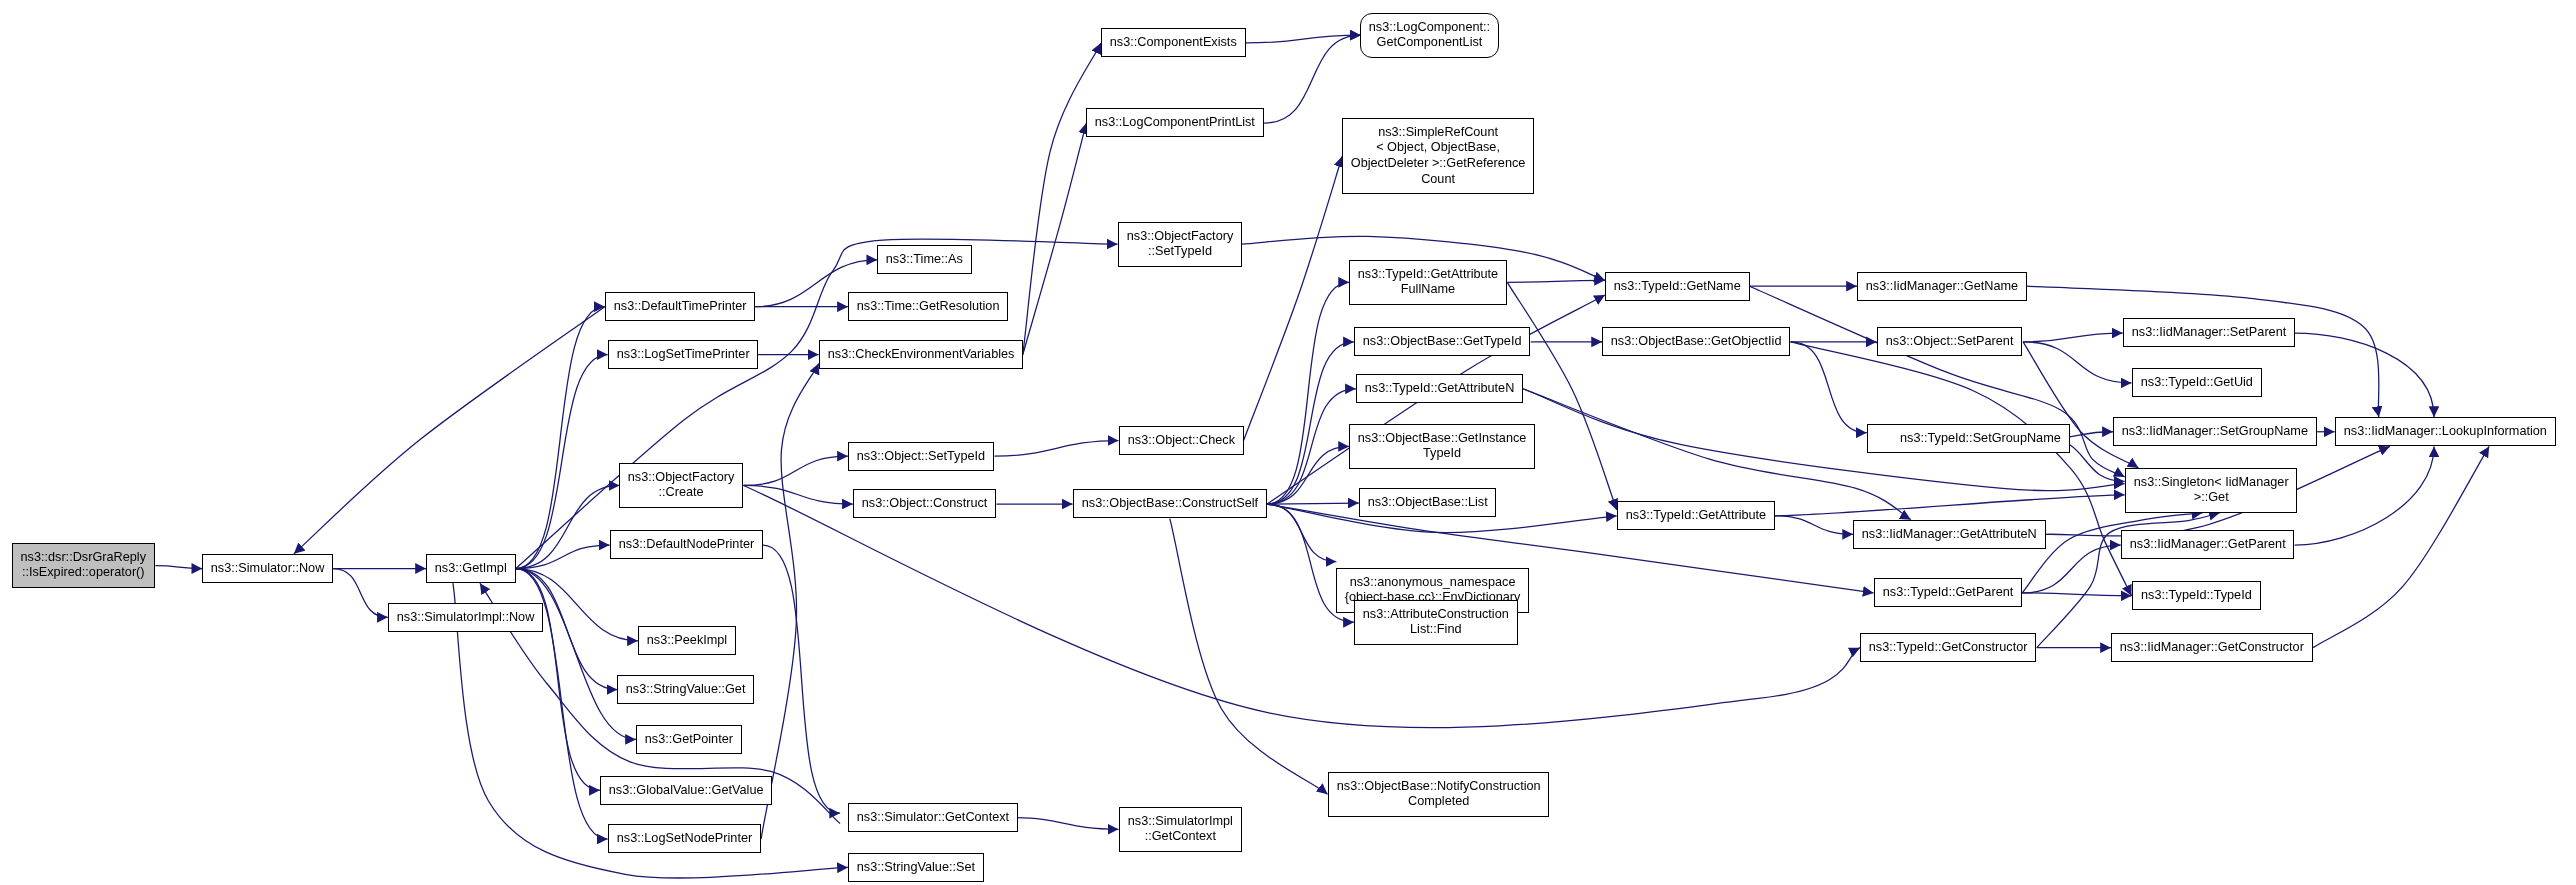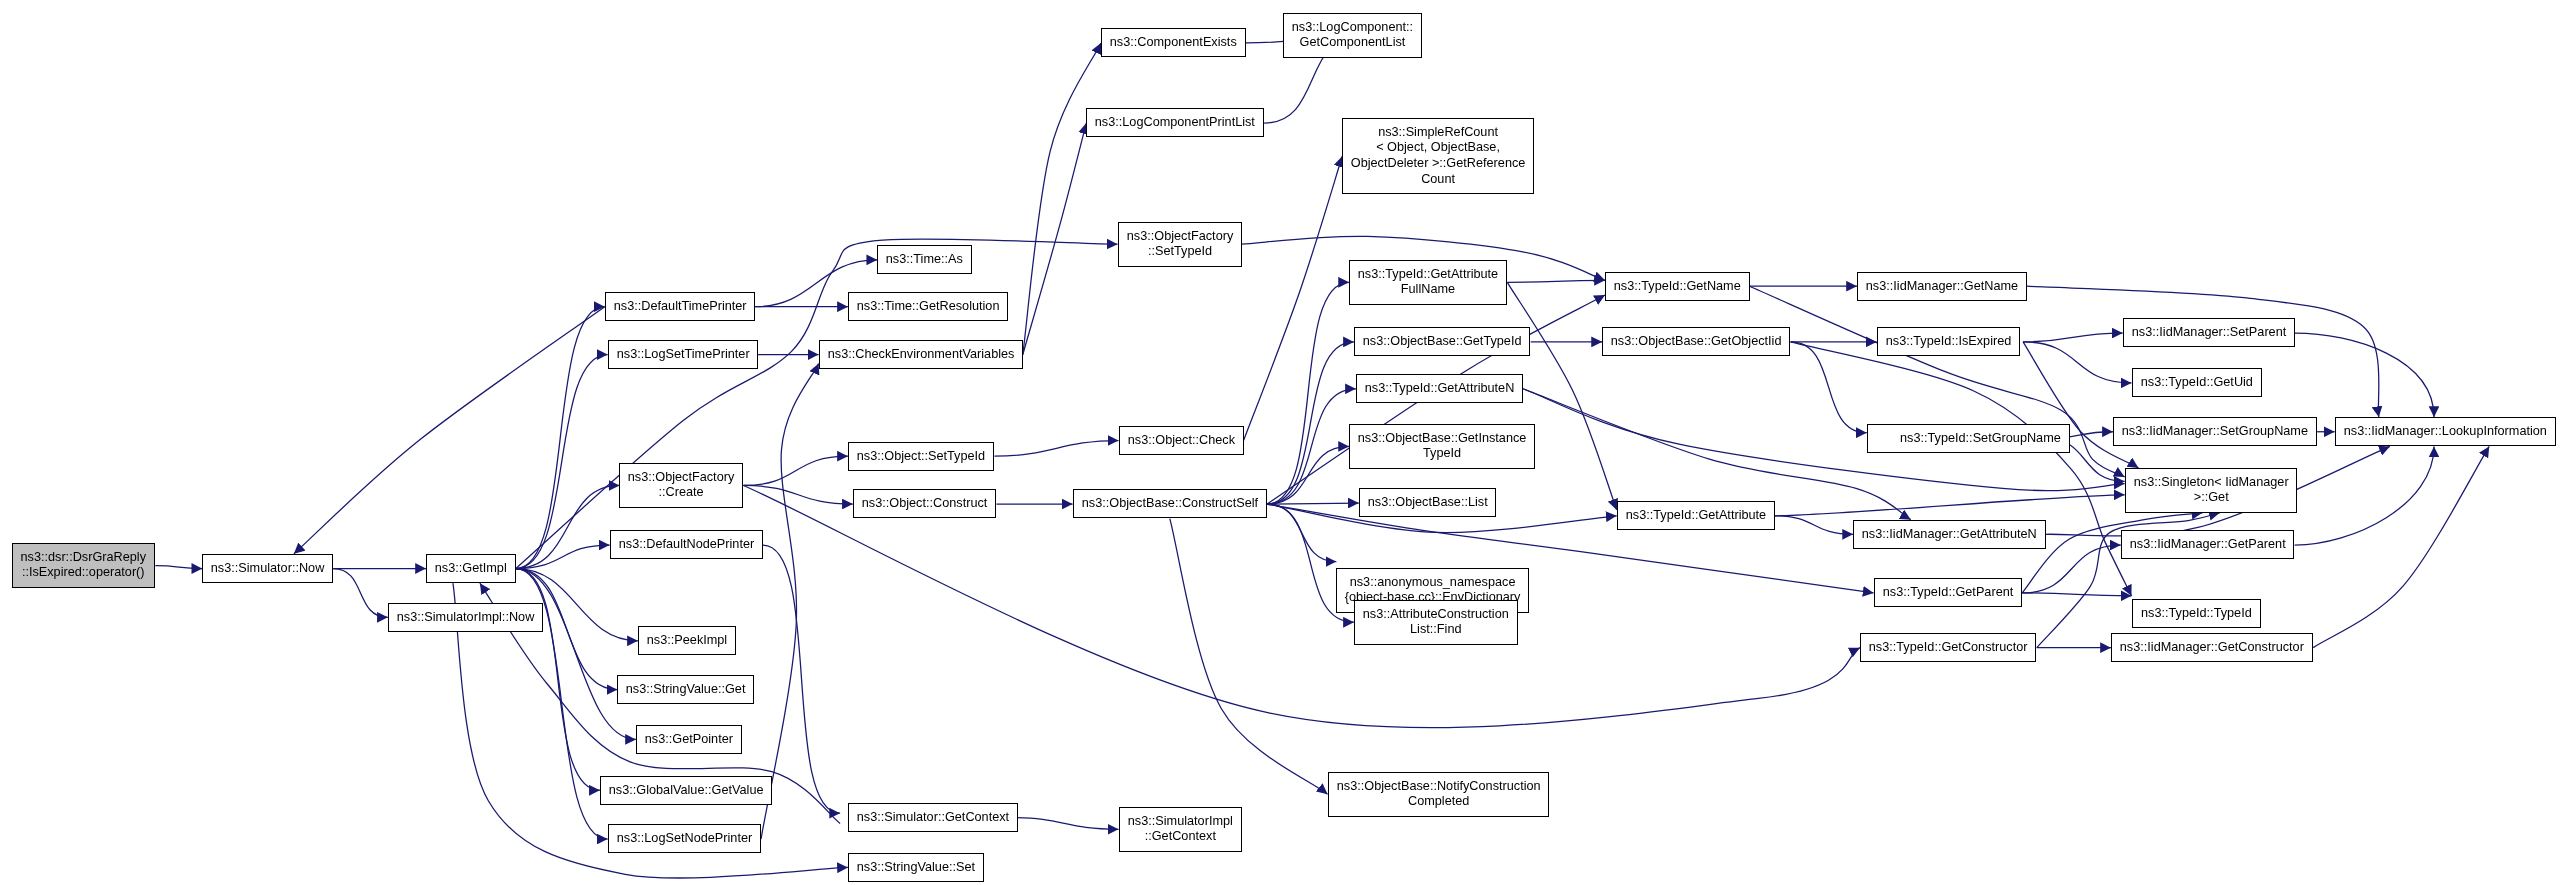--- a/index.html
+++ b/index.html
@@ -122,21 +122,21 @@
       </div>
       <div class="node" style="left: 819px; top: 340px;">
         <div>ns3::CheckEnvironmentVariables</div>
       </div>
       <div class="node" style="left: 1101px; top: 28px;">
         <div>ns3::ComponentExists</div>
       </div>
       <div class="node" style="left: 1086px; top: 108px;">
         <div>ns3::LogComponentPrintList</div>
       </div>
-      <div class="node" style="left: 1283px; top: 12.7px;">
+      <div class="node" style="left: 1360px; top: 12.7px; border-radius: 12px;">
         <div>ns3::LogComponent::</div>
         <div>GetComponentList</div>
       </div>
       <div class="node" style="left: 1118px; top: 222px;">
         <div>ns3::ObjectFactory</div>
         <div>::SetTypeId</div>
       </div>
       <div class="node" style="left: 619px; top: 463px;">
         <div>ns3::ObjectFactory</div>
         <div>::Create</div>
@@ -190,21 +190,21 @@
       <div class="node" style="left: 1602px; top: 327px;">
         <div>ns3::ObjectBase::GetObjectIid</div>
       </div>
       <div class="node" style="left: 1617px; top: 501px;">
         <div>ns3::TypeId::GetAttribute</div>
       </div>
       <div class="node" style="left: 1857px; top: 272px;">
         <div>ns3::IidManager::GetName</div>
       </div>
       <div class="node" style="left: 1877px; top: 327px;">
-        <div>ns3::TypeId::IsExpired</div>
+        <div>ns3::Object::SetParent</div>
       </div>
       <div class="node" style="left: 1867px; top: 424px; padding-left: 32px;">
         <div>ns3::TypeId::SetGroupName</div>
       </div>
       <div class="node" style="left: 1853px; top: 520px;">
         <div>ns3::IidManager::GetAttributeN</div>
       </div>
       <div class="node" style="left: 1874px; top: 578px;">
         <div>ns3::TypeId::GetParent</div>
       </div>
@@ -220,21 +220,21 @@
       <div class="node" style="left: 2113px; top: 417px;">
         <div>ns3::IidManager::SetGroupName</div>
       </div>
       <div class="node" style="left: 2125px; top: 468px;">
         <div>ns3::Singleton&lt; IidManager</div>
         <div>&gt;::Get</div>
       </div>
       <div class="node" style="left: 2121px; top: 530px;">
         <div>ns3::IidManager::GetParent</div>
       </div>
-      <div class="node" style="left: 2132px; top: 599px; padding-left: 8px;">
+      <div class="node" style="left: 2132px; top: 581px; padding-left: 8px;">
         <div>ns3::TypeId::TypeId</div>
       </div>
       <div class="node" style="left: 2111px; top: 633px;">
         <div>ns3::IidManager::GetConstructor</div>
       </div>
       <div class="node" style="left: 2335px; top: 417px;">
         <div>ns3::IidManager::LookupInformation</div>
       </div>
       <div class="node" style="left: 610px; top: 530px;">
         <div>ns3::DefaultNodePrinter</div>

